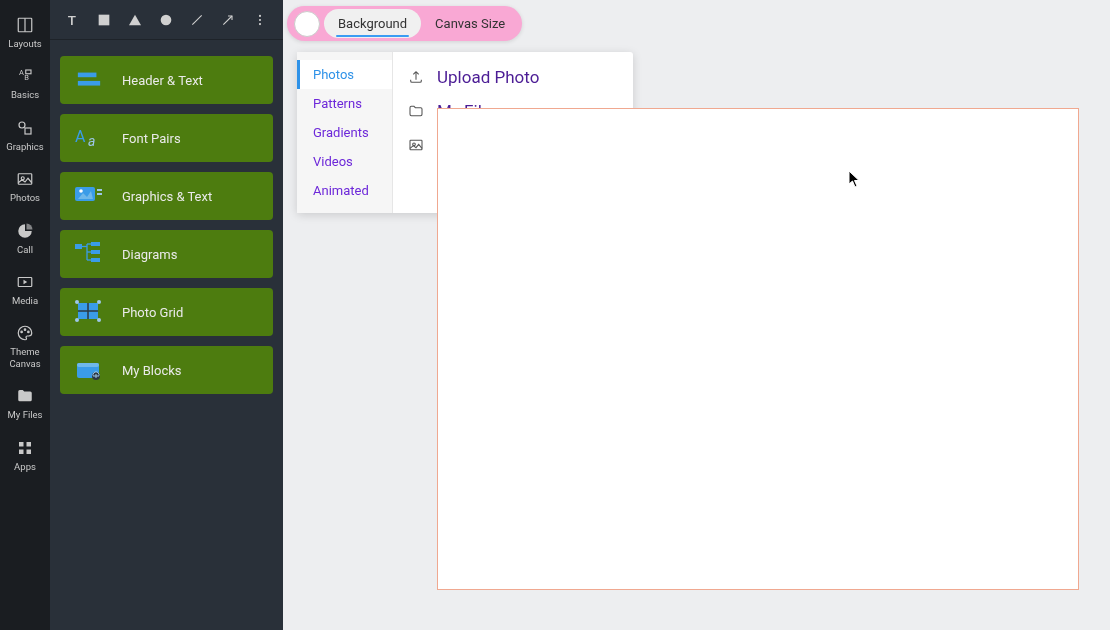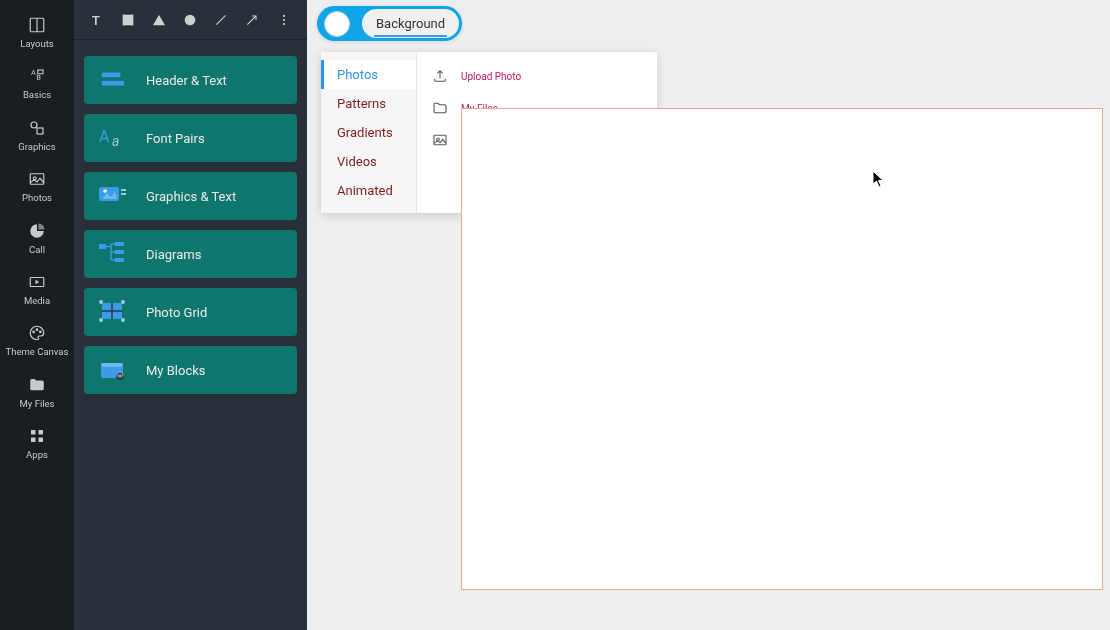--- a/index.html
+++ b/index.html
@@ -1,49 +1,49 @@
 <!DOCTYPE html>
 <html><head>
   <meta charset="utf-8">
   <style>
     * { margin: 0; padding: 0; box-sizing: border-box; font-family: -apple-system, BlinkMacSystemFont, "Segoe UI", Roboto, Helvetica, Arial, sans-serif; }
     body { width: 1110px; height: 630px; overflow: hidden; display: flex; background: #edeef0; }
     
     
-    .left-rail { width: 74px; background: #1a1d21; display: flex; flex-direction: column; padding-top: 6px; }
+    .left-rail { width: 50px; background: #1a1d21; display: flex; flex-direction: column; padding-top: 6px; }
     .rail-item { display: flex; flex-direction: column; align-items: center; padding: 8px 2px; cursor: pointer; color: #c9c9c9; }
     .rail-icon { height: 22px; width: 22px; display: flex; align-items: center; justify-content: center; margin-bottom: 2px; }
     .rail-label { font-size: 9.5px; text-align: center; line-height: 1.2; }
     
     
     .tool-panel { width: 233px; background: #293039; display: flex; flex-direction: column; }
     .tool-header { height: 40px; display: flex; align-items: center; padding: 0 8px; gap: 1px; border-bottom: 1px solid #1e2329; }
     .tool-btn { width: 30px; height: 30px; display: flex; align-items: center; justify-content: center; cursor: pointer; color: #d0d0d0; border-radius: 3px; }
     .tool-more { margin-left: auto; }
     .tool-list { padding: 16px 10px; display: flex; flex-direction: column; gap: 10px; }
-    .block-item { display: flex; align-items: center; background: #0f766e; border-radius: 4px; height: 48px; padding: 0 14px; cursor: pointer; }
+    .block-item { display: flex; align-items: center; background: #4d7c0f; border-radius: 4px; height: 48px; padding: 0 14px; cursor: pointer; }
     .block-icon { width: 30px; height: 30px; display: flex; align-items: center; justify-content: center; margin-right: 18px; }
     .block-label { color: #eaeaea; font-size: 13px; }
     .block-help { margin-left: auto; color: #7a7f86; }
     
     
     .canvas-area { flex: 1; position: relative; background: #edeef0; }
-    .top-toolbar { position: absolute; top: 6px; left: 10px; display: flex; align-items: center; gap: 8px; background: #0ea5e9; border-radius: 20px; padding: 3px; box-shadow: 0 1px 4px rgba(0,0,0,.12); }
+    .top-toolbar { position: absolute; top: 6px; left: 4px; display: flex; align-items: center; gap: 0; background: #f9a8d4; border-radius: 20px; padding: 3px; box-shadow: 0 1px 4px rgba(0,0,0,.12); }
     .color-swatch { width: 26px; height: 26px; border-radius: 50%; background: #fff; border: 1px solid #ccc; margin: 0 4px; cursor: pointer; }
     .tab-btn { padding: 7px 14px; font-size: 13px; color: #333; cursor: pointer; border-radius: 16px; position: relative; }
     .tab-btn.active { background: #f0f0f0; }
     .tab-btn.active::after { content: ""; position: absolute; bottom: 1px; left: 12px; right: 12px; height: 2.5px; background: #3b9cf3; border-radius: 2px; }
     
     
     .popup { position: absolute; top: 52px; left: 14px; width: 336px; background: #fff; border-radius: 3px; box-shadow: 0 2px 10px rgba(0,0,0,.15); display: flex; }
     .popup-left { width: 96px; background: #f6f6f6; padding: 8px 0; border-right: 1px solid #e6e6e6; }
-    .popup-tab { padding: 7px 16px; font-size: 13px; color: #7f1d1d; cursor: pointer; }
+    .popup-tab { padding: 7px 16px; font-size: 13px; color: #6d28d9; cursor: pointer; }
     .popup-tab.active { color: #2f92e8; border-left: 3px solid #2f92e8; padding-left: 13px; background: #fff; }
     .popup-right { flex: 1; padding: 8px 0; }
-    .popup-item { display: flex; align-items: center; padding: 7px 14px; cursor: pointer; font-size: 10px; color: #be185d; }
+    .popup-item { display: flex; align-items: center; padding: 7px 14px; cursor: pointer; font-size: 17px; color: #4c1d95; }
     .popup-item-icon { width: 18px; height: 18px; margin-right: 12px; display: flex; align-items: center; justify-content: center; color: #555; }
     
     
     .canvas { position: absolute; top: 108px; left: 154px; width: 642px; height: 482px; background: #fff; border: 1px solid #f0a890; }
     
     
     .cursor { position: absolute; top: 170px; left: 565px; }
   </style>
 </head>
 <body>
@@ -252,20 +252,21 @@
         </span>
       <span class="block-label">My Blocks</span>
     </div>
   </div>
 </div>
 
 <div class="canvas-area">
   <div class="top-toolbar">
     <div class="color-swatch"></div>
     <div class="tab-btn active">Background</div>
+    <div class="tab-btn">Canvas Size</div>
   </div>
 
   <div class="popup">
     <div class="popup-left">
       <div class="popup-tab active">Photos</div>
       <div class="popup-tab">Patterns</div>
       <div class="popup-tab">Gradients</div>
       <div class="popup-tab">Videos</div>
       <div class="popup-tab">Animated</div>
     </div>

